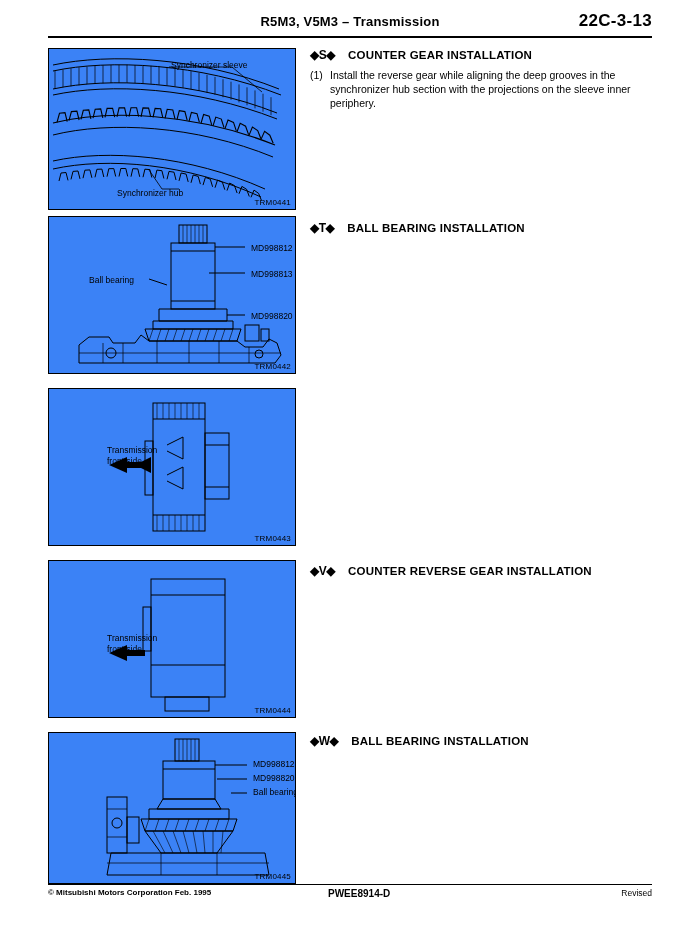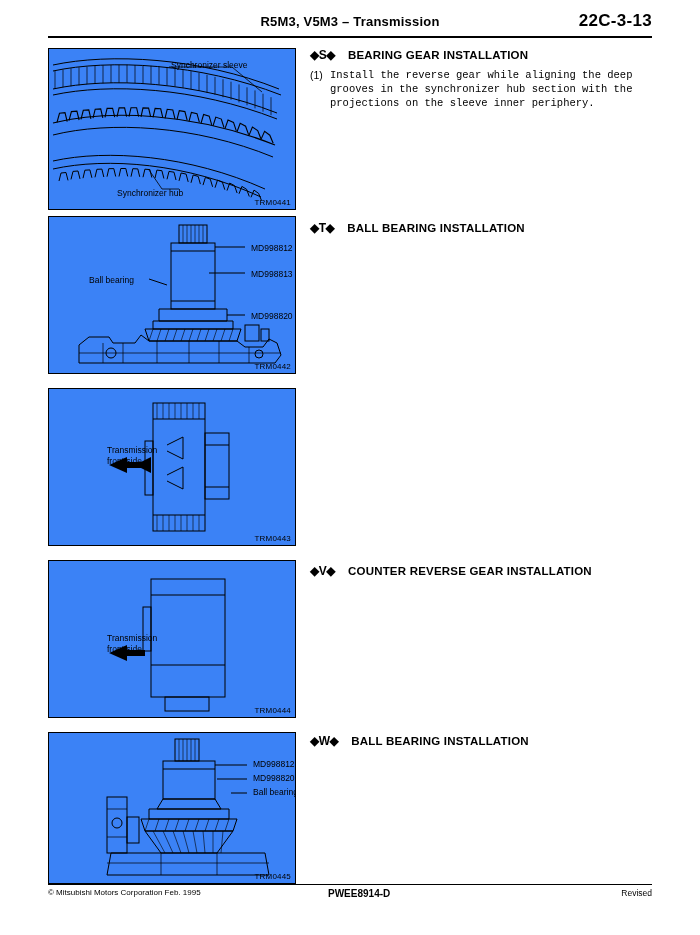--- a/index.html
+++ b/index.html
@@ -108,40 +108,39 @@
   }
   .sec-body .num {
     position: absolute;
     left: 0;
     top: 0;
     width: 20px;
   }
   .sec-body .txt {
     display: block;
     margin-left: 20px;
-    font-family: Liberation Mono, monospace;
   }
 
   
   .footer {
     position: absolute;
     left: 48px;
     top: 888px;
     width: 604px;
     font-size: 8.5px;
   }
   .footer-rule {
     position: absolute;
     left: 48px;
     top: 884px;
     width: 604px;
     height: 1px;
     background: #000;
   }
-  .footer-left { position: absolute; left: 0; top: 0; white-space: nowrap; font-weight: normal; font-size: 8px;}
+  .footer-left { position: absolute; left: 0; top: 0; white-space: nowrap; font-weight: bold; font-size: 8px;}
   .footer-center { position: absolute; left: 280px; top: 0; white-space: nowrap; font-size: 10px; font-weight: bold;}
   .footer-right { position: absolute; right: 0; top: 0; white-space: nowrap; font-weight: normal; font-size: 8.5px;}
 
   
   svg { display: block; }
 </style>
 </head>
 <body>
 
 <div class="page">
@@ -453,21 +452,21 @@
       </g>
     </svg>
     <div class="fig-label" style="left:204px; top:26px;">MD998812</div>
     <div class="fig-label" style="left:204px; top:40px;">MD998820</div>
     <div class="fig-label" style="left:204px; top:54px;">Ball bearing</div>
     <div class="figcode">TRM0445</div>
   </div>
 
   <div class="sec" style="top:48px;">
     <div class="sec-head">
-      <span class="mark">◆<span>S</span>◆</span><span class="label">BEARING GEAR INSTALLATION</span>
+      <span class="mark">◆<span>S</span>◆</span><span class="label">COUNTER GEAR INSTALLATION</span>
     </div>
     <div class="sec-body">
       <span class="num">(1)</span>
       <span class="txt">Install the reverse gear while aligning the deep grooves in the synchronizer hub section with the projections on the sleeve inner periphery.</span>
     </div>
   </div>
 
   <div class="sec" style="top:221px;">
     <div class="sec-head">
       <span class="mark">◆<span>T</span>◆</span><span class="label">BALL BEARING INSTALLATION</span>

